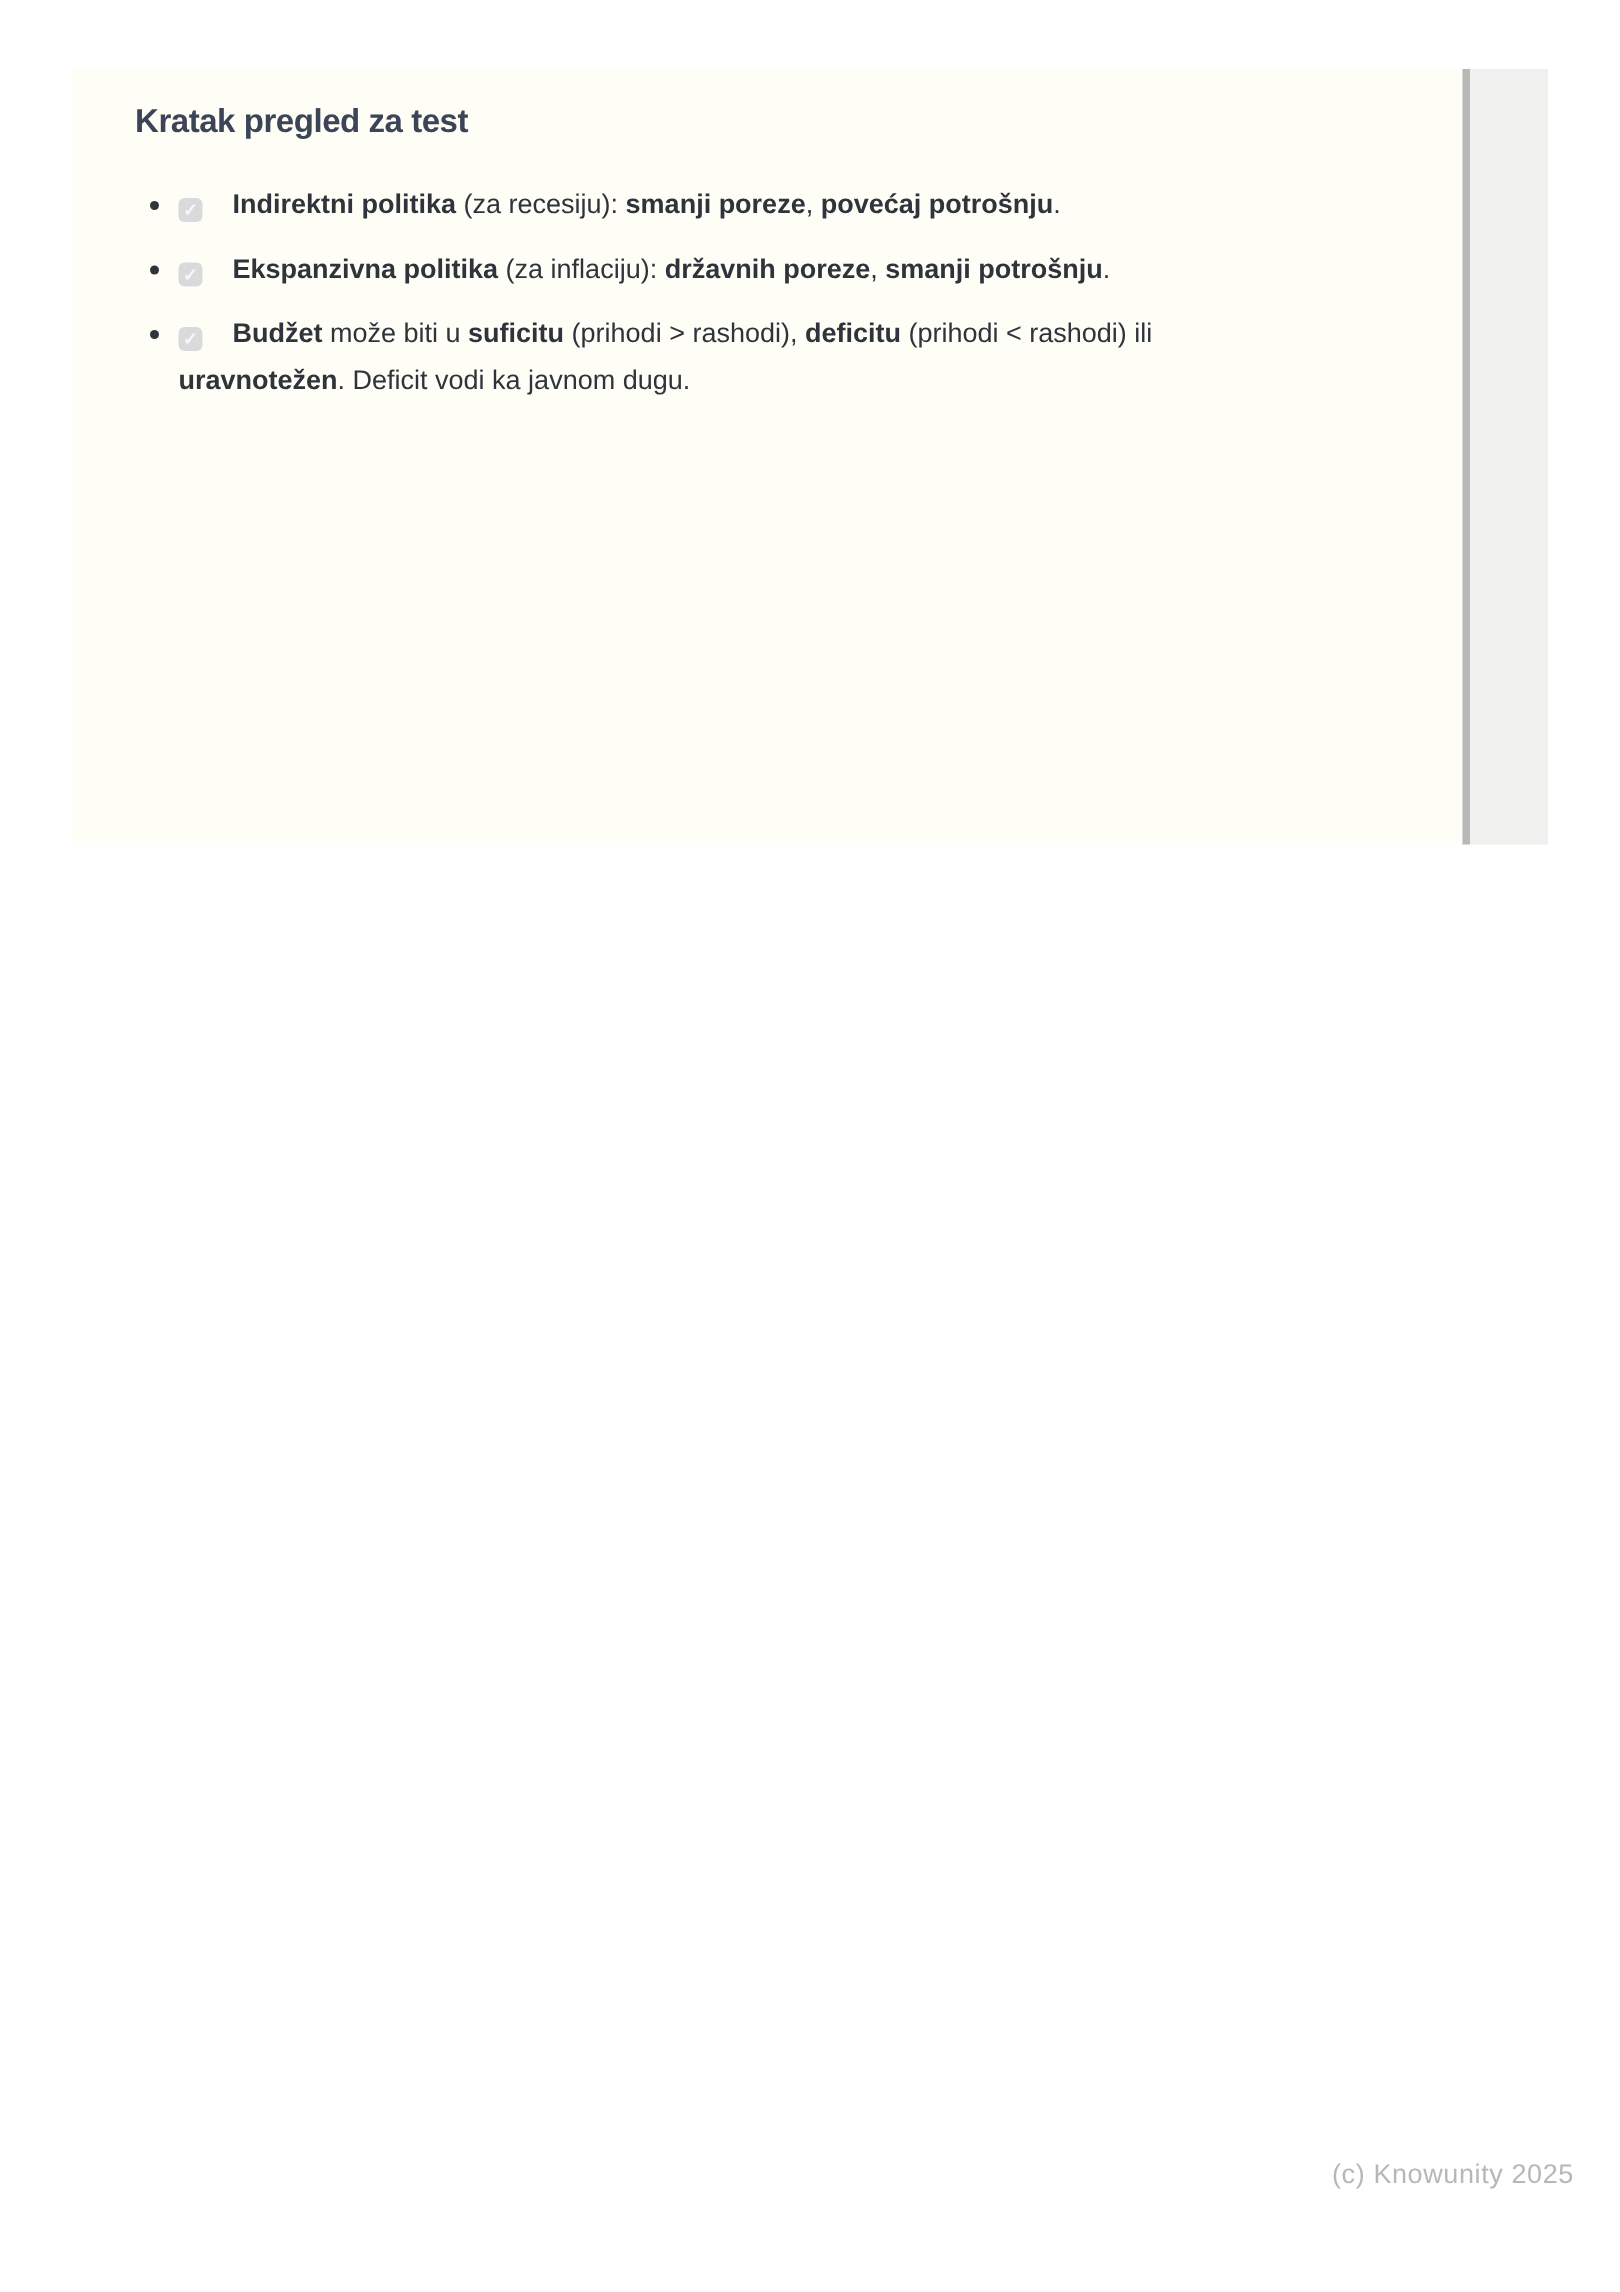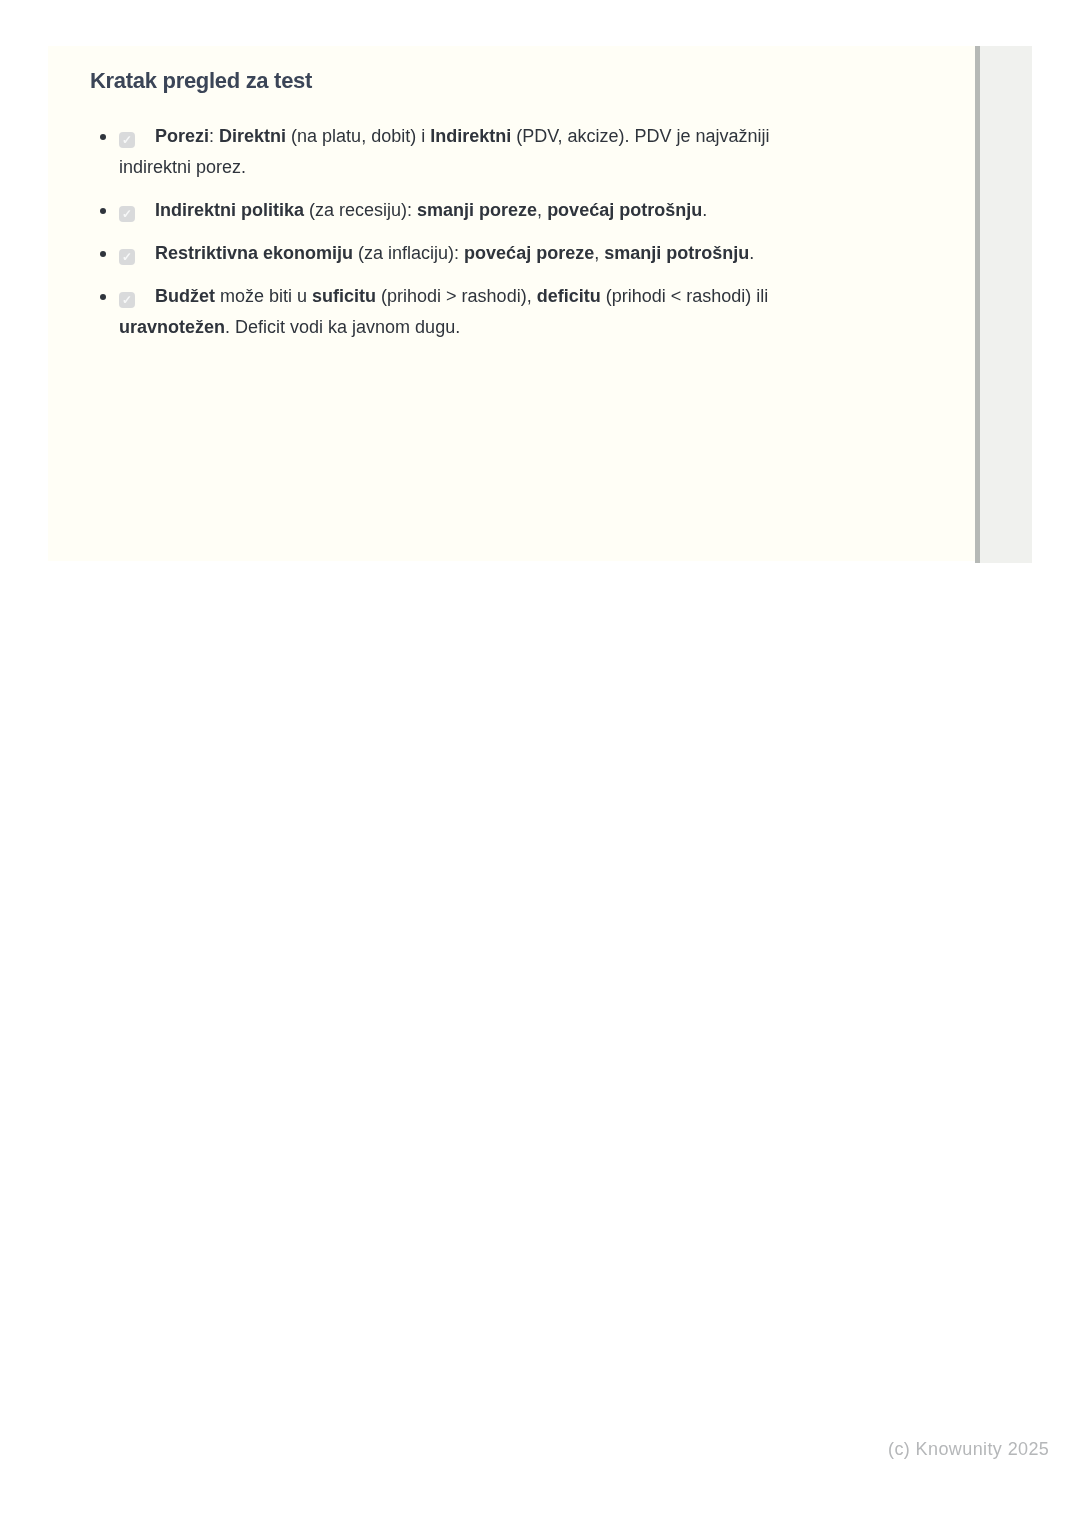--- a/index.html
+++ b/index.html
@@ -97,23 +97,22 @@
     letter-spacing: 0.4px;
     color: var(--footer-text, #b5b7b9);
   }
 </style>
 </head>
 <body>
 
 <div class="card">
   <h1 class="page-title">Kratak pregled za test</h1>
   <ul class="summary-list">
-      <li><span class="checkbox">✓</span><span class="item-text"><strong>Porezi</strong><span>: </span><strong>Direktni</strong><span> (na platu, dobit) i </span><strong>Indirektni</strong><span> (PDV, akcize). PDV je najvažniji indirektni porez.</span></span></li>
       <li><span class="checkbox">✓</span><span class="item-text"><strong>Indirektni politika</strong><span> (za recesiju): </span><strong>smanji poreze</strong><span>, </span><strong>povećaj potrošnju</strong><span>.</span></span></li>
-      <li><span class="checkbox">✓</span><span class="item-text"><strong>Restriktivna ekonomiju</strong><span> (za inflaciju): </span><strong>povećaj poreze</strong><span>, </span><strong>smanji potrošnju</strong><span>.</span></span></li>
+      <li><span class="checkbox">✓</span><span class="item-text"><strong>Ekspanzivna politika</strong><span> (za inflaciju): </span><strong>državnih poreze</strong><span>, </span><strong>smanji potrošnju</strong><span>.</span></span></li>
       <li><span class="checkbox">✓</span><span class="item-text"><strong>Budžet</strong><span> može biti u </span><strong>suficitu</strong><span> (prihodi &gt; rashodi), </span><strong>deficitu</strong><span> (prihodi &lt; rashodi) ili </span><strong>uravnotežen</strong><span>. Deficit vodi ka javnom dugu.</span></span></li>
     </ul>
 </div>
 
 <div class="side-panel">
   <div class="scrollbar-thumb"></div>
 </div>
 
 <div class="footer">(c) Knowunity 2025</div>
 

